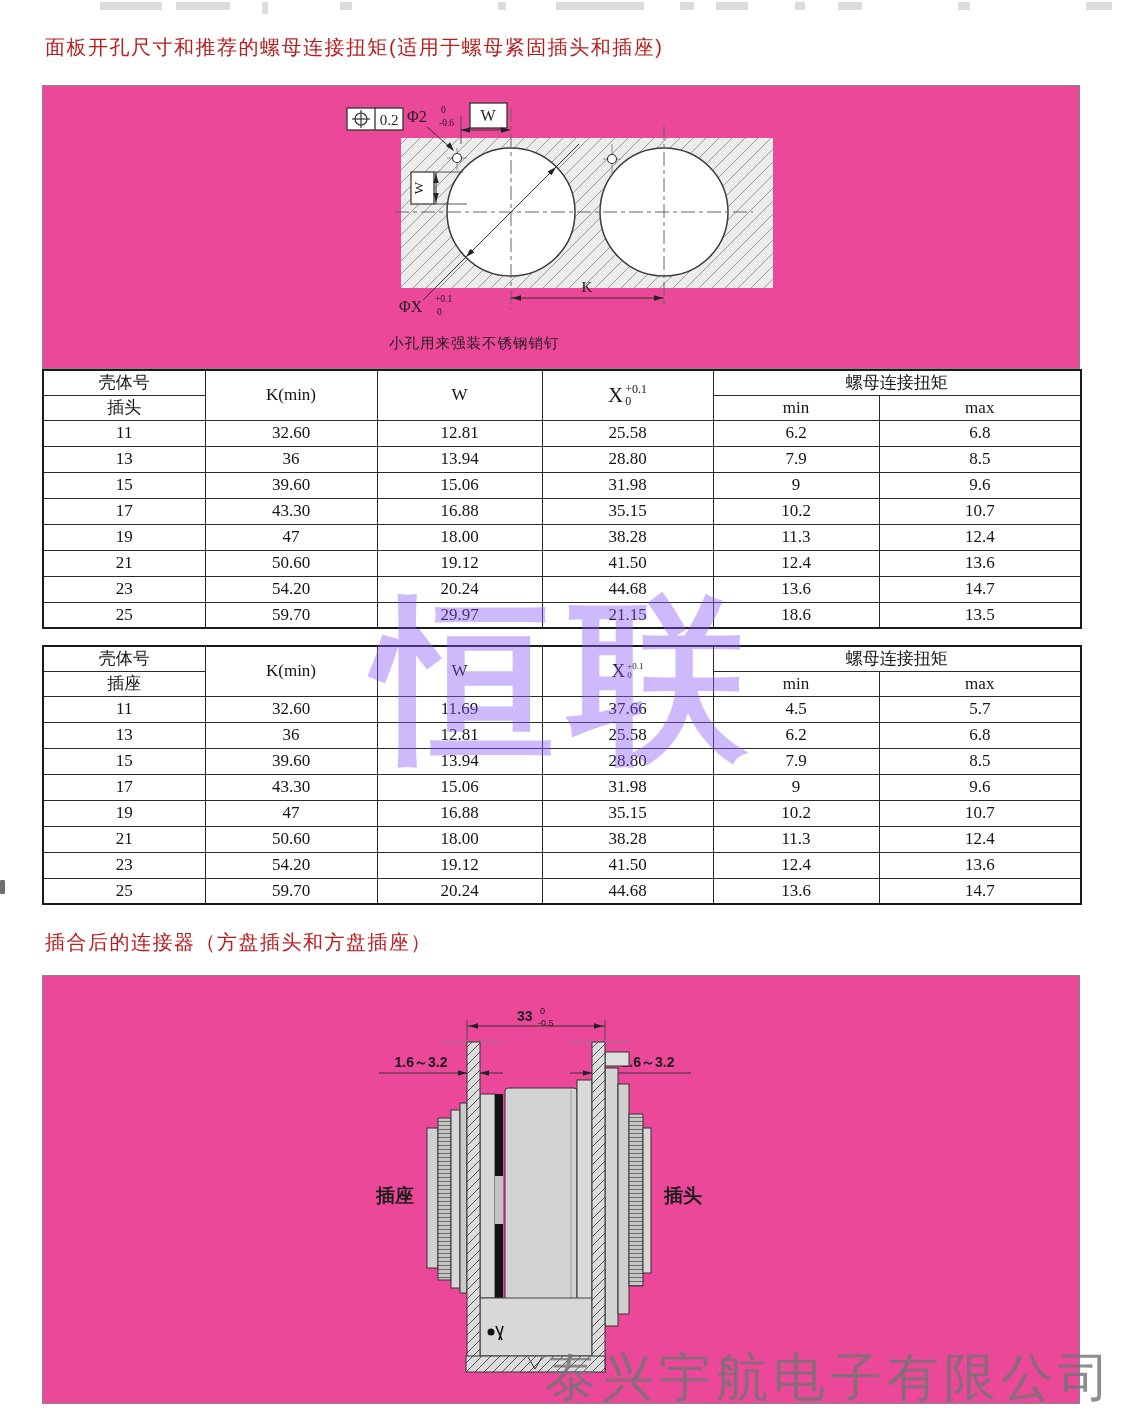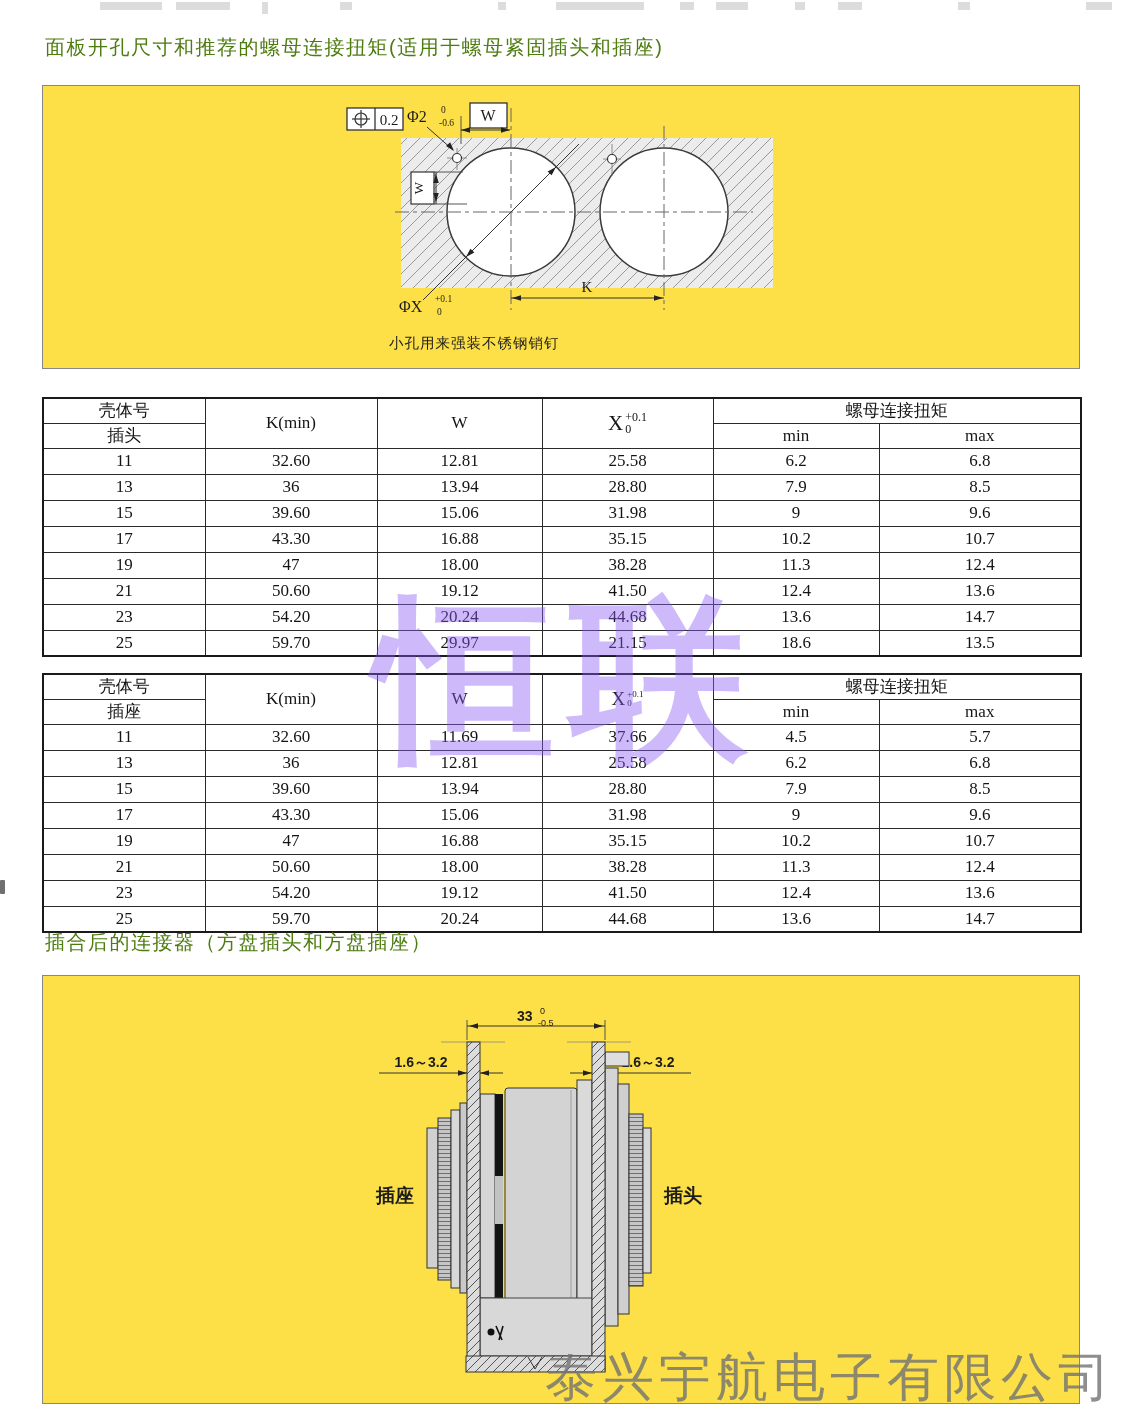--- a/index.html
+++ b/index.html
@@ -1,33 +1,32 @@
 <!DOCTYPE html>
 <html><head>
 <meta charset="utf-8">
 <style>
   html,body{margin:0;padding:0}
   body{
     width:1121px;height:1424px;position:relative;background:#ffffff;
     font-family:"Liberation Sans",sans-serif;overflow:hidden;color:#222;
   }
   .abs{position:absolute}
-  .sec-title{color:#4d7c0f;font-size:20px;letter-spacing:1.5px;white-space:nowrap}
-  .panel{position:absolute;border:1px solid #878787;background:#fde047;box-sizing:border-box}
+  .sec-title{color:#b91c1c;font-size:20px;letter-spacing:1.5px;white-space:nowrap}
+  .panel{position:absolute;border:1px solid #878787;background:#ec4899;box-sizing:border-box}
   .panel svg{position:absolute;left:0;top:0}
 
   
   .frag{position:absolute;top:2px;height:8px;background:#d6d6d6;opacity:.85}
 
   
   table.spec{
     position:absolute;border-collapse:collapse;table-layout:fixed;
     background:transparent;font-family:"Liberation Serif",serif;color:#141414;
     border:2px solid #1a1a1a;
-    margin-top:28px;
   }
   .spec th,.spec td{
     border:1.5px solid #2a2a2a;text-align:center;vertical-align:middle;
     font-weight:normal;font-size:17px;padding:0;overflow:hidden;
   }
   .spec thead tr{height:25px}
   .spec tbody tr{height:26px}
   .xwrap{display:inline-flex;align-items:center;justify-content:center}
   .xbase{font-size:21px}
   .xstack{display:inline-flex;flex-direction:column;align-items:flex-start;line-height:1.05;margin-left:2px}

